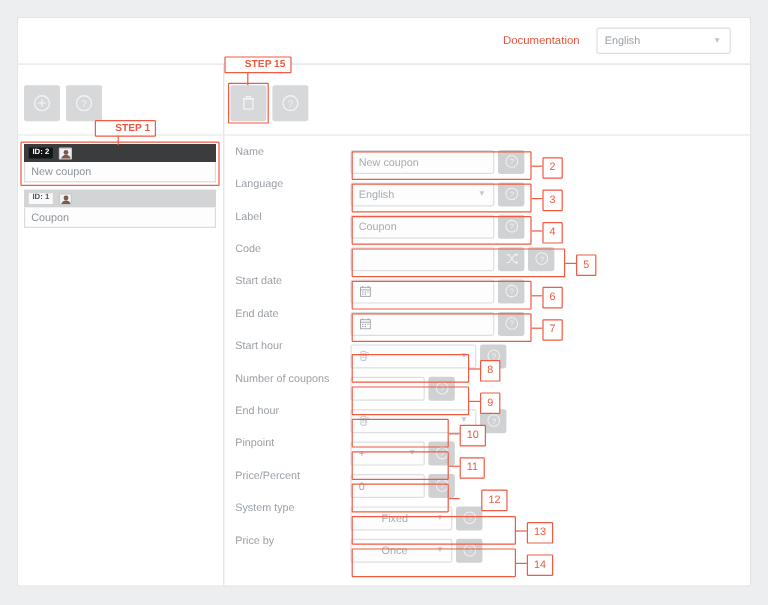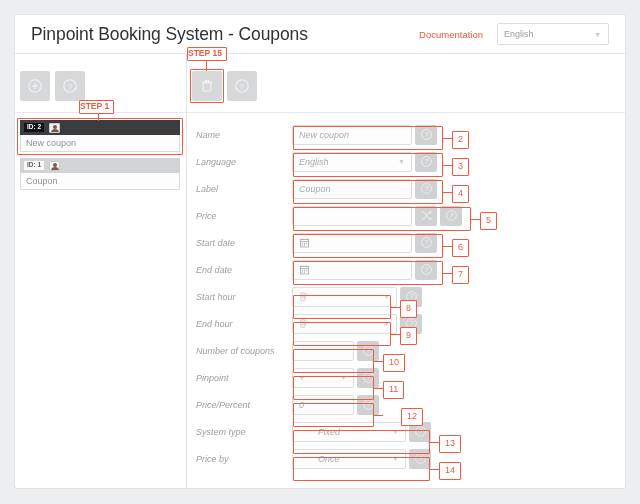--- a/index.html
+++ b/index.html
@@ -170,24 +170,22 @@
   }
 
   
   .form {
     position: absolute;
     left: 186px; top: 121px;
     width: 440px;
   }
   .frow {
     display: flex;
-    align-items: center;
     height: 27px;
     position: relative;
-    font-style: italic;
   }
   .flabel {
     width: 106px;
     padding-left: 10px;
     font-size: 9px;
     color: #9aa0a6;
     white-space: nowrap;
   }
   .fctrl {
     display: flex;
@@ -206,21 +204,21 @@
     padding: 0 6px;
     font-size: 9px;
     color: #a6acb2;
     position: relative;
     white-space: nowrap;
   }
   .fld.w-text   { width: 120px; }
   .fld.w-sel    { width: 105px; }
   .fld.w-code   { width: 120px; }
   .fld.w-num    { width: 62px; }
-  .fld.w-wide   { width: 114px; padding-left: 25px; }
+  .fld.w-wide   { width: 85px; padding-left: 25px; }
 
   .fld .caret {
     position: absolute; right: 6px;
     font-size: 7px; color: #c8ccd0;
   }
   .fld .lead-icon {
     margin-right: 4px;
     display: flex;
     align-items: center;
   }
@@ -247,21 +245,21 @@
     background: #ef5a43;
     pointer-events: none;
   }
   .step-tag {
     position: absolute;
     border: 1px solid #ef5a43;
     background: #ffffff;
     color: #ef5a43;
     font-size: 8.5px;
     font-weight: bold;
-    padding: 1px 4px 2px 0;
+    padding: 1px 4px 2px 16px;
     line-height: 1;
     border-radius: 1px;
     white-space: nowrap;
   }
   .num-tag {
     position: absolute;
     border: 1px solid #ef5a43;
     background: #ffffff;
     color: #ef5a43;
     font-size: 9px;
@@ -271,21 +269,20 @@
     white-space: nowrap;
     text-align: center;
   }
 </style>
 </head>
 <body>
 
 <div id="root">
 
   <div class="header-card">
-    <div class="page-title">Pinpoint Booking System - Coupons</div>
     <div class="header-right">
       <a class="doc-link">Documentation</a>
       <div class="lang-select">
         <span>English</span>
         <span class="caret">▼</span>
       </div>
     </div>
   </div>
 
   <div class="panel left-panel"></div>
@@ -385,21 +382,21 @@
         <div class="sq-btn">
           <svg width="13" height="13" viewBox="0 0 16 16">
             <circle cx="8" cy="8" r="6" fill="none" stroke="#eff0f1" stroke-width="1.1"></circle>
             <text x="8" y="11" font-size="8" font-family="Liberation Sans, sans-serif" fill="#eff0f1" text-anchor="middle">?</text>
           </svg>
         </div>
       </div>
     </div>
 
     <div class="frow">
-      <div class="flabel">Price</div>
+      <div class="flabel">Code</div>
       <div class="fctrl">
         <div class="fld w-code">
           <span></span>
         </div>
         <div class="sq-btn">
           <svg width="13" height="13" viewBox="0 0 16 16">
             <path d="M2.5 4 H5 L11 12 H13.5" fill="none" stroke="#eff0f1" stroke-width="1.2"></path>
             <path d="M2.5 12 H5 L11 4 H13.5" fill="none" stroke="#eff0f1" stroke-width="1.2"></path>
             <path d="M12 2.6 L14 4 L12 5.4" fill="none" stroke="#eff0f1" stroke-width="1.1"></path>
             <path d="M12 10.6 L14 12 L12 13.4" fill="none" stroke="#eff0f1" stroke-width="1.1"></path>
@@ -489,20 +486,35 @@
         <div class="sq-btn">
           <svg width="13" height="13" viewBox="0 0 16 16">
             <circle cx="8" cy="8" r="6" fill="none" stroke="#eff0f1" stroke-width="1.1"></circle>
             <text x="8" y="11" font-size="8" font-family="Liberation Sans, sans-serif" fill="#eff0f1" text-anchor="middle">?</text>
           </svg>
         </div>
       </div>
     </div>
 
     <div class="frow">
+      <div class="flabel">Number of coupons</div>
+      <div class="fctrl">
+        <div class="fld w-num">
+          <span></span>
+        </div>
+        <div class="sq-btn">
+          <svg width="13" height="13" viewBox="0 0 16 16">
+            <circle cx="8" cy="8" r="6" fill="none" stroke="#eff0f1" stroke-width="1.1"></circle>
+            <text x="8" y="11" font-size="8" font-family="Liberation Sans, sans-serif" fill="#eff0f1" text-anchor="middle">?</text>
+          </svg>
+        </div>
+      </div>
+    </div>
+
+    <div class="frow">
       <div class="flabel">End hour</div>
       <div class="fctrl">
         <div class="fld w-sel">
           <span class="lead-icon">
             <svg width="11" height="11" viewBox="0 0 16 16">
               <rect x="2.6" y="2.6" width="6" height="11" rx="1" fill="none" stroke="#b9bec3" stroke-width="1.1"></rect>
               <line x1="4.2" y1="5.4" x2="7" y2="5.4" stroke="#b9bec3" stroke-width="1"></line>
               <line x1="4.2" y1="7.6" x2="7" y2="7.6" stroke="#b9bec3" stroke-width="1"></line>
               <line x1="4.2" y1="9.8" x2="7" y2="9.8" stroke="#b9bec3" stroke-width="1"></line>
               <path d="M10.2 3.4 q3 1.6 0 3.4 q-3 1.8 0 3.6" fill="none" stroke="#b9bec3" stroke-width="1.1"></path>
@@ -514,35 +526,20 @@
         <div class="sq-btn">
           <svg width="13" height="13" viewBox="0 0 16 16">
             <circle cx="8" cy="8" r="6" fill="none" stroke="#eff0f1" stroke-width="1.1"></circle>
             <text x="8" y="11" font-size="8" font-family="Liberation Sans, sans-serif" fill="#eff0f1" text-anchor="middle">?</text>
           </svg>
         </div>
       </div>
     </div>
 
     <div class="frow">
-      <div class="flabel">Number of coupons</div>
-      <div class="fctrl">
-        <div class="fld w-num">
-          <span></span>
-        </div>
-        <div class="sq-btn">
-          <svg width="13" height="13" viewBox="0 0 16 16">
-            <circle cx="8" cy="8" r="6" fill="none" stroke="#eff0f1" stroke-width="1.1"></circle>
-            <text x="8" y="11" font-size="8" font-family="Liberation Sans, sans-serif" fill="#eff0f1" text-anchor="middle">?</text>
-          </svg>
-        </div>
-      </div>
-    </div>
-
-    <div class="frow">
       <div class="flabel">Pinpoint</div>
       <div class="fctrl">
         <div class="fld w-num">
           <span>+</span>
           <span class="caret">▼</span>
         </div>
         <div class="sq-btn">
           <svg width="13" height="13" viewBox="0 0 16 16">
             <circle cx="8" cy="8" r="6" fill="none" stroke="#eff0f1" stroke-width="1.1"></circle>
             <text x="8" y="11" font-size="8" font-family="Liberation Sans, sans-serif" fill="#eff0f1" text-anchor="middle">?</text>

